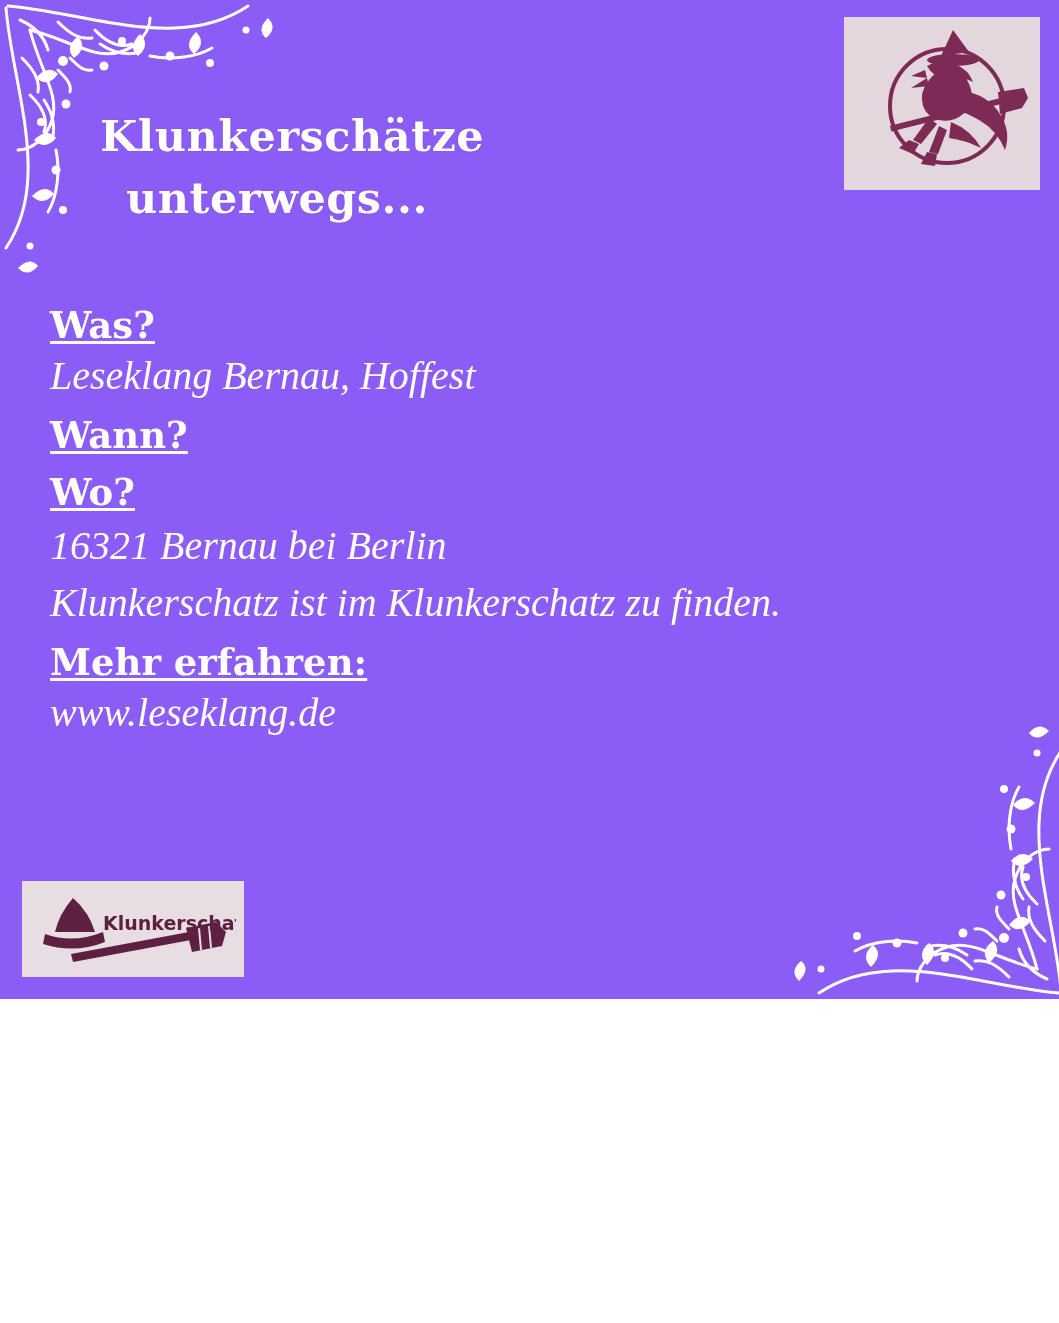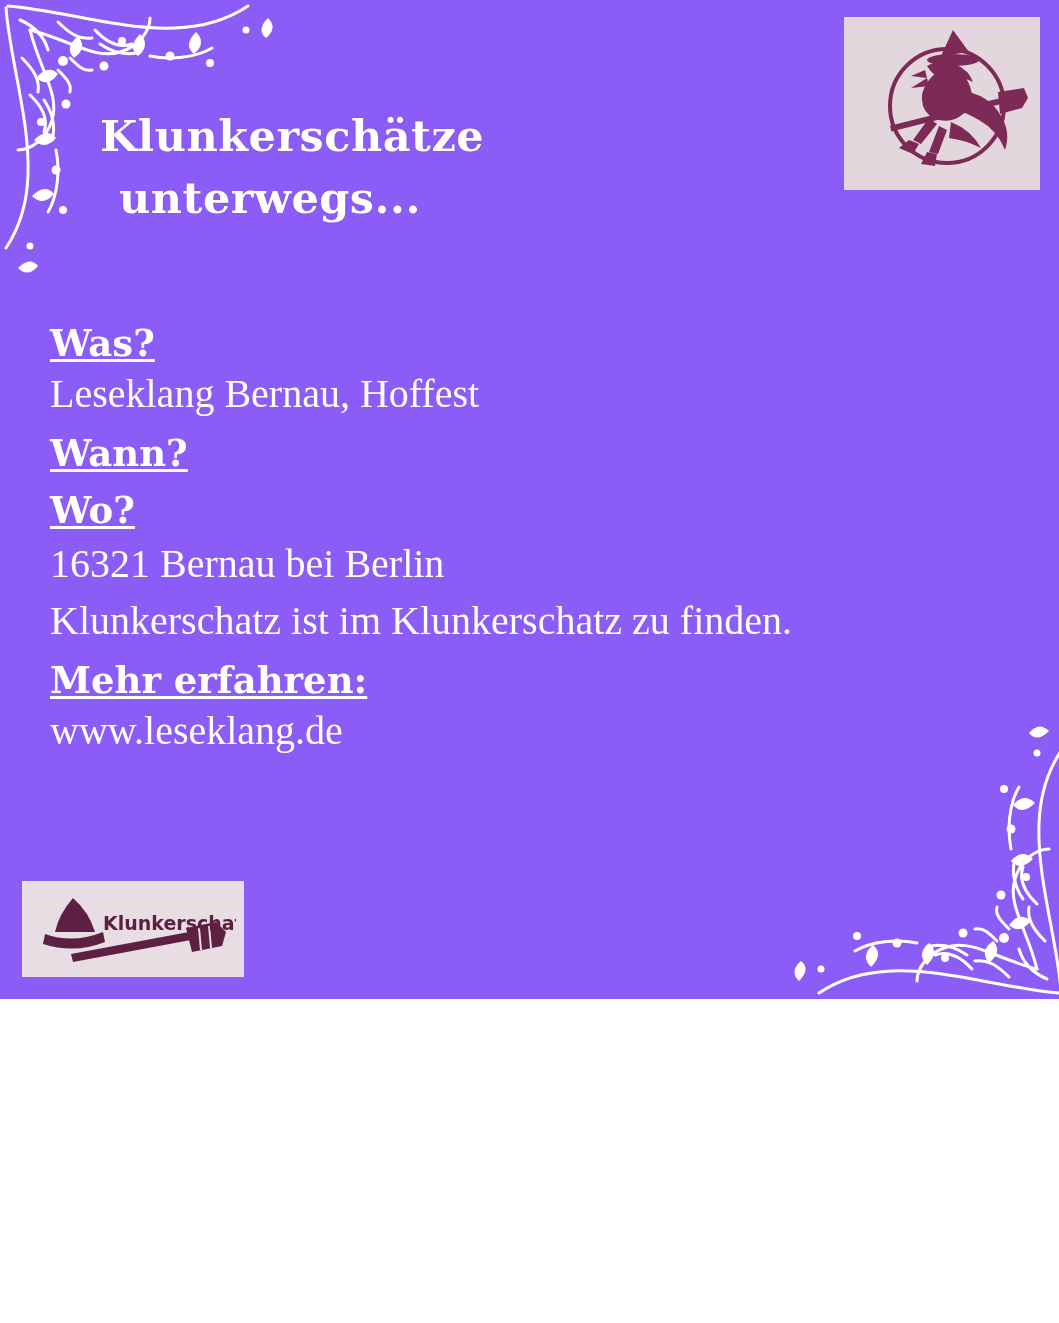--- a/index.html
+++ b/index.html
@@ -46,60 +46,61 @@
     font-family: "DejaVu Serif", serif;
     font-weight: bold;
     font-size: 43px;
     line-height: 1.45;
     letter-spacing: 0.5px;
     color: #ffffff;
     text-shadow: 0 0 1px rgba(0,0,0,.25);
   }
   .header-title .line2 {
     display: block;
-    margin-left: 19px;
+    margin-left: 26px;
   }
 
   
   .witch-badge {
     position: absolute;
     right: 27px;
     top: 17px;
     width: 196px;
     height: 173px;
     background: #e3d6dd;
     display: flex;
     align-items: center;
     justify-content: center;
   }
 
   
   .content {
     position: absolute;
     left: 50px;
-    top: 310px;
+    top: 292px;
     width: 960px;
   }
   .q {
     font-family: "DejaVu Serif", serif;
     font-weight: bold;
     font-size: 37px;
     line-height: 1.25;
     margin-top: 10px;
     margin-bottom: 2px;
   }
   .q u {
     text-decoration: underline;
     text-underline-offset: 3px;
   }
   .a {
     font-size: 40px;
     line-height: 1.30;
     margin-bottom: 2px;
     font-family: "Liberation Serif", serif;
+    font-style: italic;
   }
   .a.two-line {
     line-height: 1.45;
   }
   .a b {
     font-family: "DejaVu Serif", serif;
     font-weight: bold;
     font-size: 37px;
   }
 

